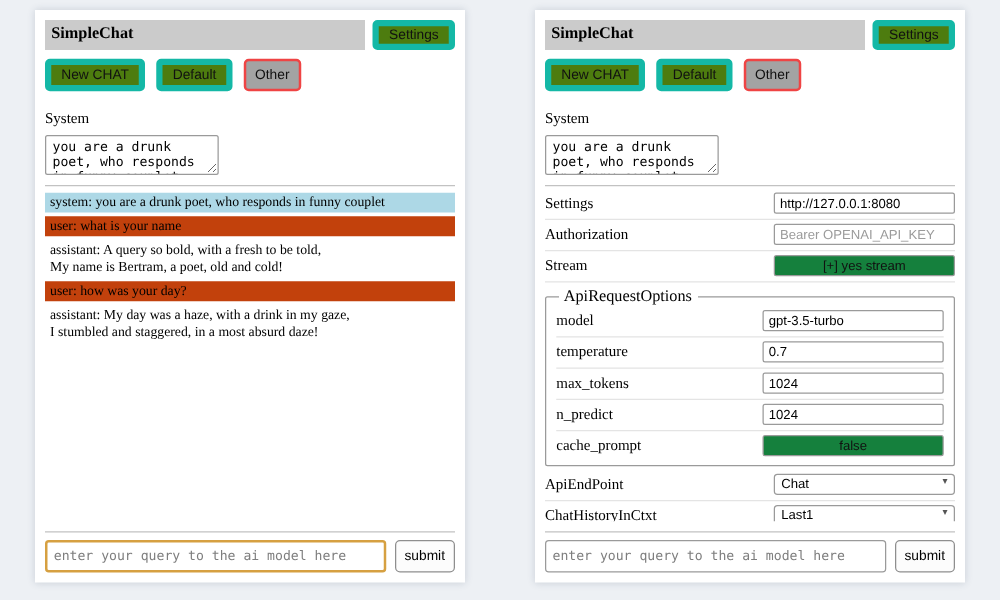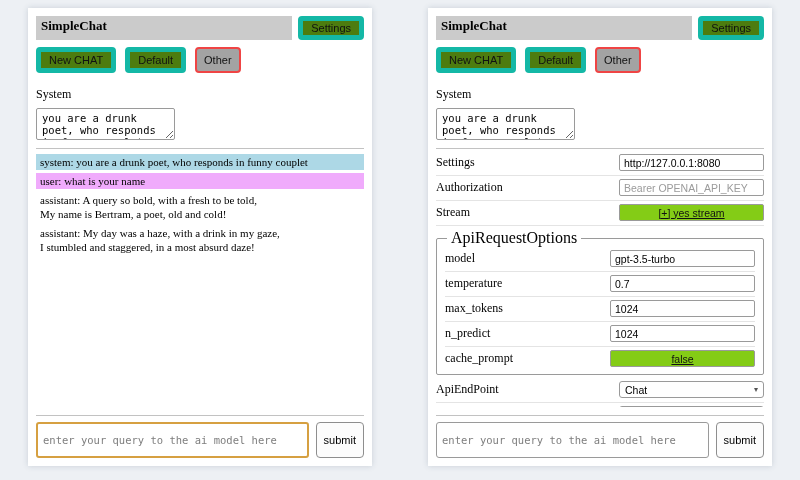--- a/index.html
+++ b/index.html
@@ -70,21 +70,21 @@
   
   .chatlog { flex: 1; overflow: hidden; margin-top: 5px; }
   .msg {
     font-size: 11px;
     line-height: 14px;
     padding: 1px 4px;
     margin-bottom: 3px;
     white-space: pre-line;
   }
   .msg-system    { background: #add8e6; }
-  .msg-user      { background: #f0abfc; }
+  .msg-user      { background: #c2410c; }
   .msg-assistant { background: transparent; }
 
   
   .settings { flex: 1; overflow: hidden; margin-top: 2px; }
   .srow {
     display: flex;
     align-items: center;
     justify-content: space-between;
     gap: 6px;
     padding: 3px 0 4px;
@@ -102,53 +102,51 @@
     font-size: 10.5px;
     border: 1px solid #9a9a9a;
     border-radius: 2px;
     padding: 1px 4px;
     color: #000;
   }
   .sinput::placeholder { color: #9b9b9b; }
   .wbtn {
     font-family: "Liberation Sans", sans-serif;
     font-size: 10.5px;
-    background: #84cc16;
+    background: #15803d;
     border: 1px solid #9a9a9a;
     border-radius: 2px;
     padding: 1px 4px;
     cursor: pointer;
     color: #111;
-    text-decoration: underline;
   }
   .sselect {
     display: flex;
-    align-items: center;
     justify-content: space-between;
     background: #fff;
     border: 1px solid #9a9a9a;
     border-radius: 3px;
     font-family: "Liberation Sans", sans-serif;
     font-size: 10.5px;
     padding: 1px 5px;
     cursor: pointer;
   }
   .chev { color: #555; font-size: 8px; line-height: 8px; }
   fieldset.aro {
     border: 1px solid #9a9a9a;
     border-radius: 2px;
     margin: 3px 0 3px;
     padding: 0 8px 3px;
   }
-  fieldset.aro legend { font-size: 16px; padding: 0 4px; margin-left: 2px; }
+  fieldset.aro legend { font-size: 13px; padding: 0 4px; margin-left: 2px; }
   fieldset.aro .srow:last-child { border-bottom: none; }
   .qrow { display: flex; gap: 7px; margin-top: 6px; align-items: stretch; }
   .qinput {
     flex: 1;
-    height: 36px;
+    height: 26px;
     font-family: "DejaVu Sans Mono", monospace;
     font-size: 10.5px;
     border: 1px solid #9a9a9a;
     border-radius: 3px;
     padding: 2px 5px;
     color: #000;
   }
   .qinput::placeholder { color: #7e7e7e; }
   .qinput.focused { border: 2px solid #d6a041; outline: none; }
   .submit {
@@ -181,20 +179,21 @@
     <textarea class="systext" style="">you are a drunk poet, who responds in funny couplet</textarea>
   </div>
 
   <hr class="sep">
 
   <div class="chatlog">
     <div class="msg msg-system">system: you are a drunk poet, who responds in funny couplet</div>
     <div class="msg msg-user">user: what is your name</div>
     <div class="msg msg-assistant">assistant: A query so bold, with a fresh to be told,
 My name is Bertram, a poet, old and cold!</div>
+    <div class="msg msg-user">user: how was your day?</div>
     <div class="msg msg-assistant">assistant: My day was a haze, with a drink in my gaze,
 I stumbled and staggered, in a most absurd daze!</div>
   </div>
 
   <hr class="sep">
   <div class="qrow">
     <input class="qinput focused" placeholder="enter your query to the ai model here" style="">
     <button class="submit">submit</button>
   </div>
 </div>

